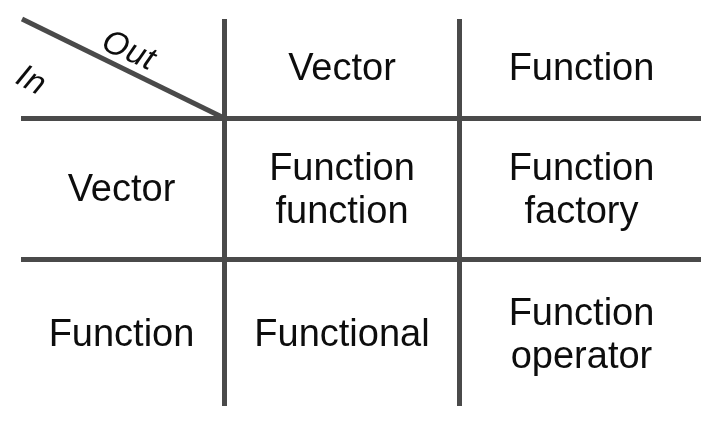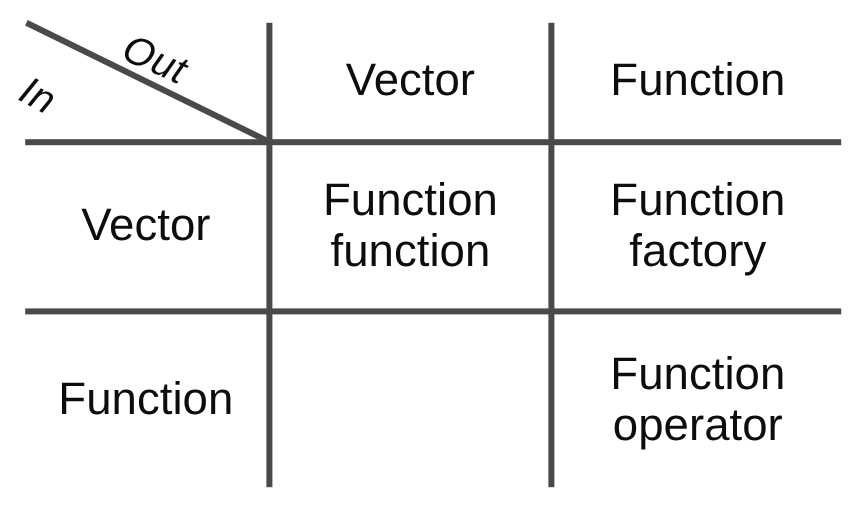--- a/index.html
+++ b/index.html
@@ -130,20 +130,23 @@
 function</span>
   </div>
   <div class="cell col-3 row-2">
     <span class="cell-text">Function
 factory</span>
   </div>
 
   <div class="cell col-1 row-3">
     <span class="cell-text">Function</span>
   </div>
+  <div class="cell col-2 row-3">
+    <span class="cell-text">Functional</span>
+  </div>
   <div class="cell col-3 row-3">
     <span class="cell-text">Function
 operator</span>
   </div>
 
   <div class="hline" id="hline-1"></div>
   <div class="hline" id="hline-2"></div>
   <div class="vline" id="vline-1"></div>
   <div class="vline" id="vline-2"></div>
 

